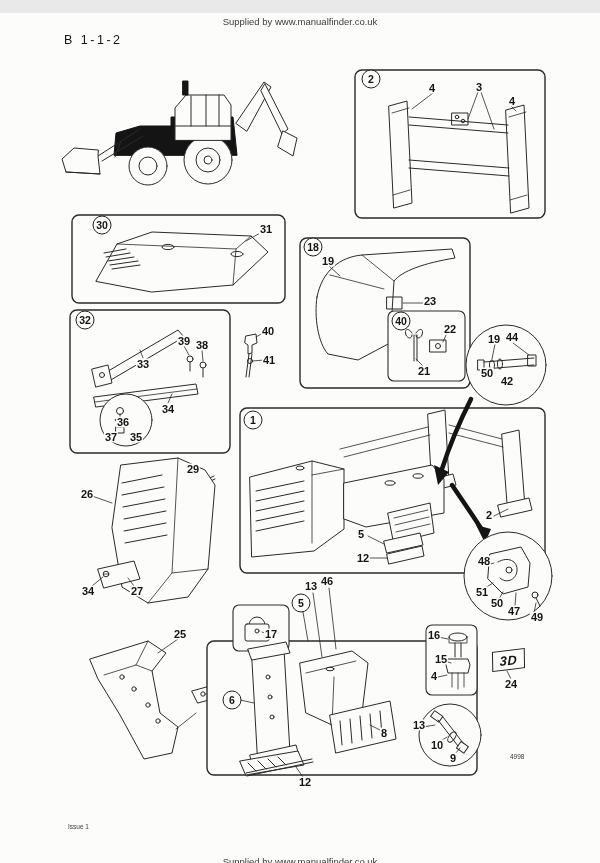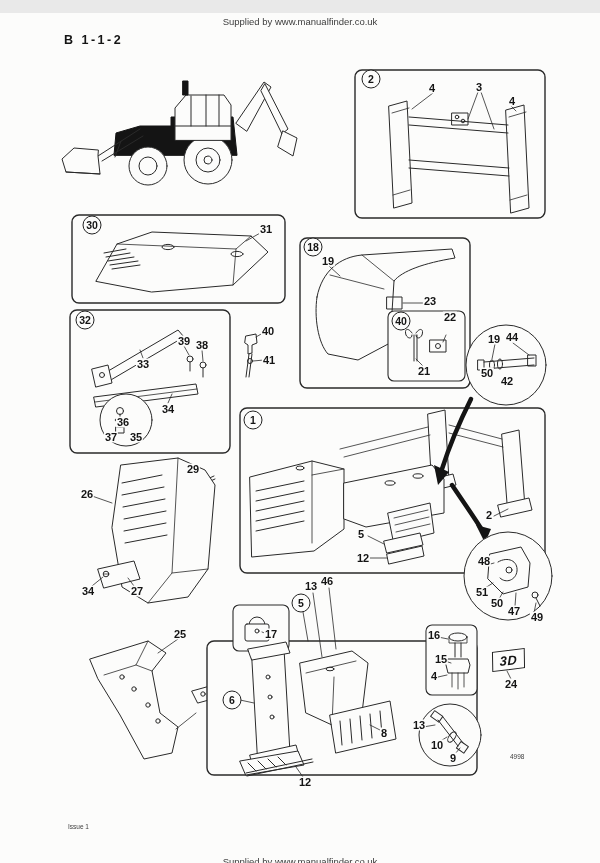--- a/index.html
+++ b/index.html
@@ -17,21 +17,21 @@
   .art .thin { stroke-width:0.8; }
   .art .thick { stroke:#141414; stroke-width:4.5; fill:none; }
   .art .arrowhead { fill:#141414; stroke:none; }
   .co { position:absolute; transform:translate(-50%,-50%); font-size:11px; font-weight:bold;
         color:#141414; background:#fcfcfb; padding:0 1px; line-height:1; white-space:nowrap; }
   .co.circ { width:19px; height:19px; border:1.5px solid #222; border-radius:50%;
         display:flex; align-items:center; justify-content:center; font-size:10.5px; padding:0; }
   .header, .footer { position:absolute; width:100%; text-align:center; font-size:9.5px; color:#3c3c3c; }
   .header { top:3px; }
   .footer { bottom:9px; }
-  .page-code { position:absolute; left:64px; top:20px; font-size:12.5px; font-weight:bold;
+  .page-code { position:absolute; left:64px; top:20px; font-size:12.5px; font-weight:normal;
         letter-spacing:2.5px; color:#141414; }
   .issue { position:absolute; left:68px; top:810px; font-size:6.5px; color:#3c3c3c; }
   .docref { position:absolute; left:510px; top:740px; font-size:6.5px; color:#3c3c3c; }
   .decal { position:absolute; left:492px; top:637px; width:33px; height:20px; border:1.2px solid #222;
         transform:rotate(-7deg) skewX(-6deg); display:flex; align-items:center; justify-content:center;
         font-weight:bold; font-style:italic; font-size:13px; color:#141414; background:#fcfcfb;
         letter-spacing:0.5px; }
 </style>
 </head>
 <body>
@@ -316,35 +316,35 @@
       <line x1="439" y1="729" x2="447" y2="724" class="ldr"></line>
       <line x1="455" y1="741" x2="460" y2="735" class="ldr"></line>
     </g>
 
     <g>
       <line x1="511" y1="666" x2="507" y2="658" class="ldr"></line>
     </g>
   </svg>
 
   <span class="co circ" style="left:371px;top:66px">2</span>
-  <span class="co circ" style="left:92px;top:212px">30</span>
+  <span class="co circ" style="left:102px;top:212px">30</span>
   <span class="co circ" style="left:313px;top:234px">18</span>
   <span class="co circ" style="left:401px;top:308px">40</span>
   <span class="co circ" style="left:85px;top:307px">32</span>
   <span class="co circ" style="left:253px;top:407px">1</span>
   <span class="co circ" style="left:301px;top:590px">5</span>
   <span class="co circ" style="left:232px;top:687px">6</span>
 
   <span class="co" style="left:432px;top:75px">4</span>
   <span class="co" style="left:479px;top:74px">3</span>
   <span class="co" style="left:512px;top:88px">4</span>
   <span class="co" style="left:266px;top:216px">31</span>
   <span class="co" style="left:328px;top:248px">19</span>
   <span class="co" style="left:430px;top:288px">23</span>
-  <span class="co" style="left:450px;top:304px">22</span>
+  <span class="co" style="left:450px;top:316px">22</span>
   <span class="co" style="left:424px;top:358px">21</span>
   <span class="co" style="left:268px;top:318px">40</span>
   <span class="co" style="left:269px;top:347px">41</span>
   <span class="co" style="left:184px;top:328px">39</span>
   <span class="co" style="left:202px;top:332px">38</span>
   <span class="co" style="left:143px;top:351px">33</span>
   <span class="co" style="left:168px;top:396px">34</span>
   <span class="co" style="left:123px;top:409px">36</span>
   <span class="co" style="left:111px;top:424px">37</span>
   <span class="co" style="left:136px;top:424px">35</span>

